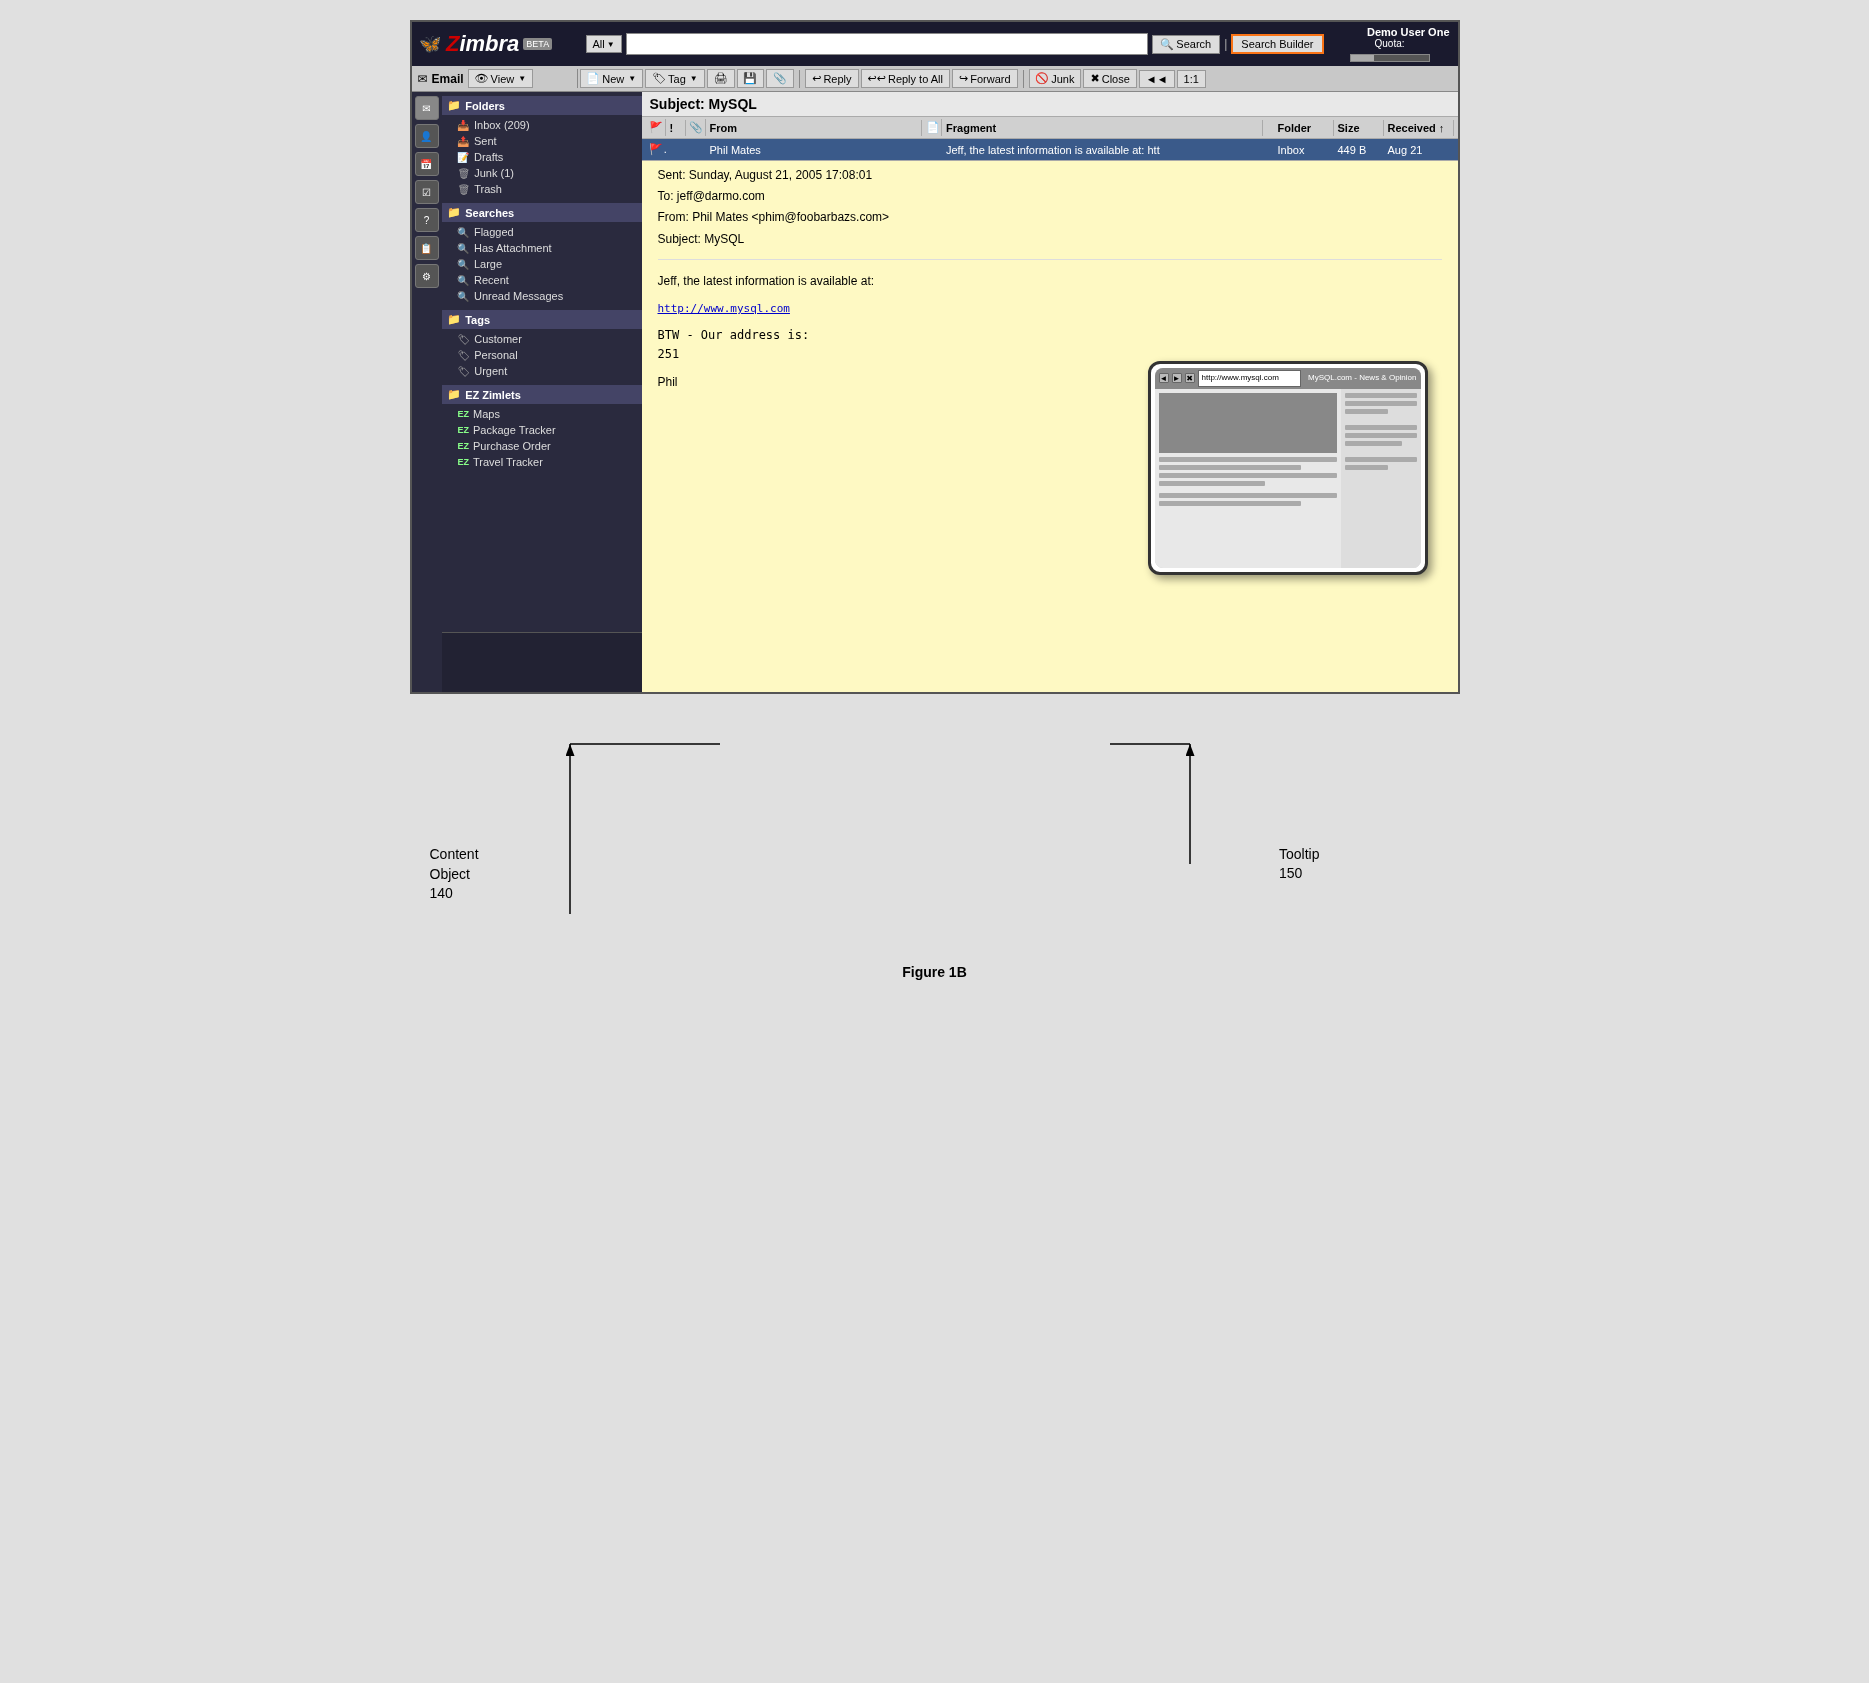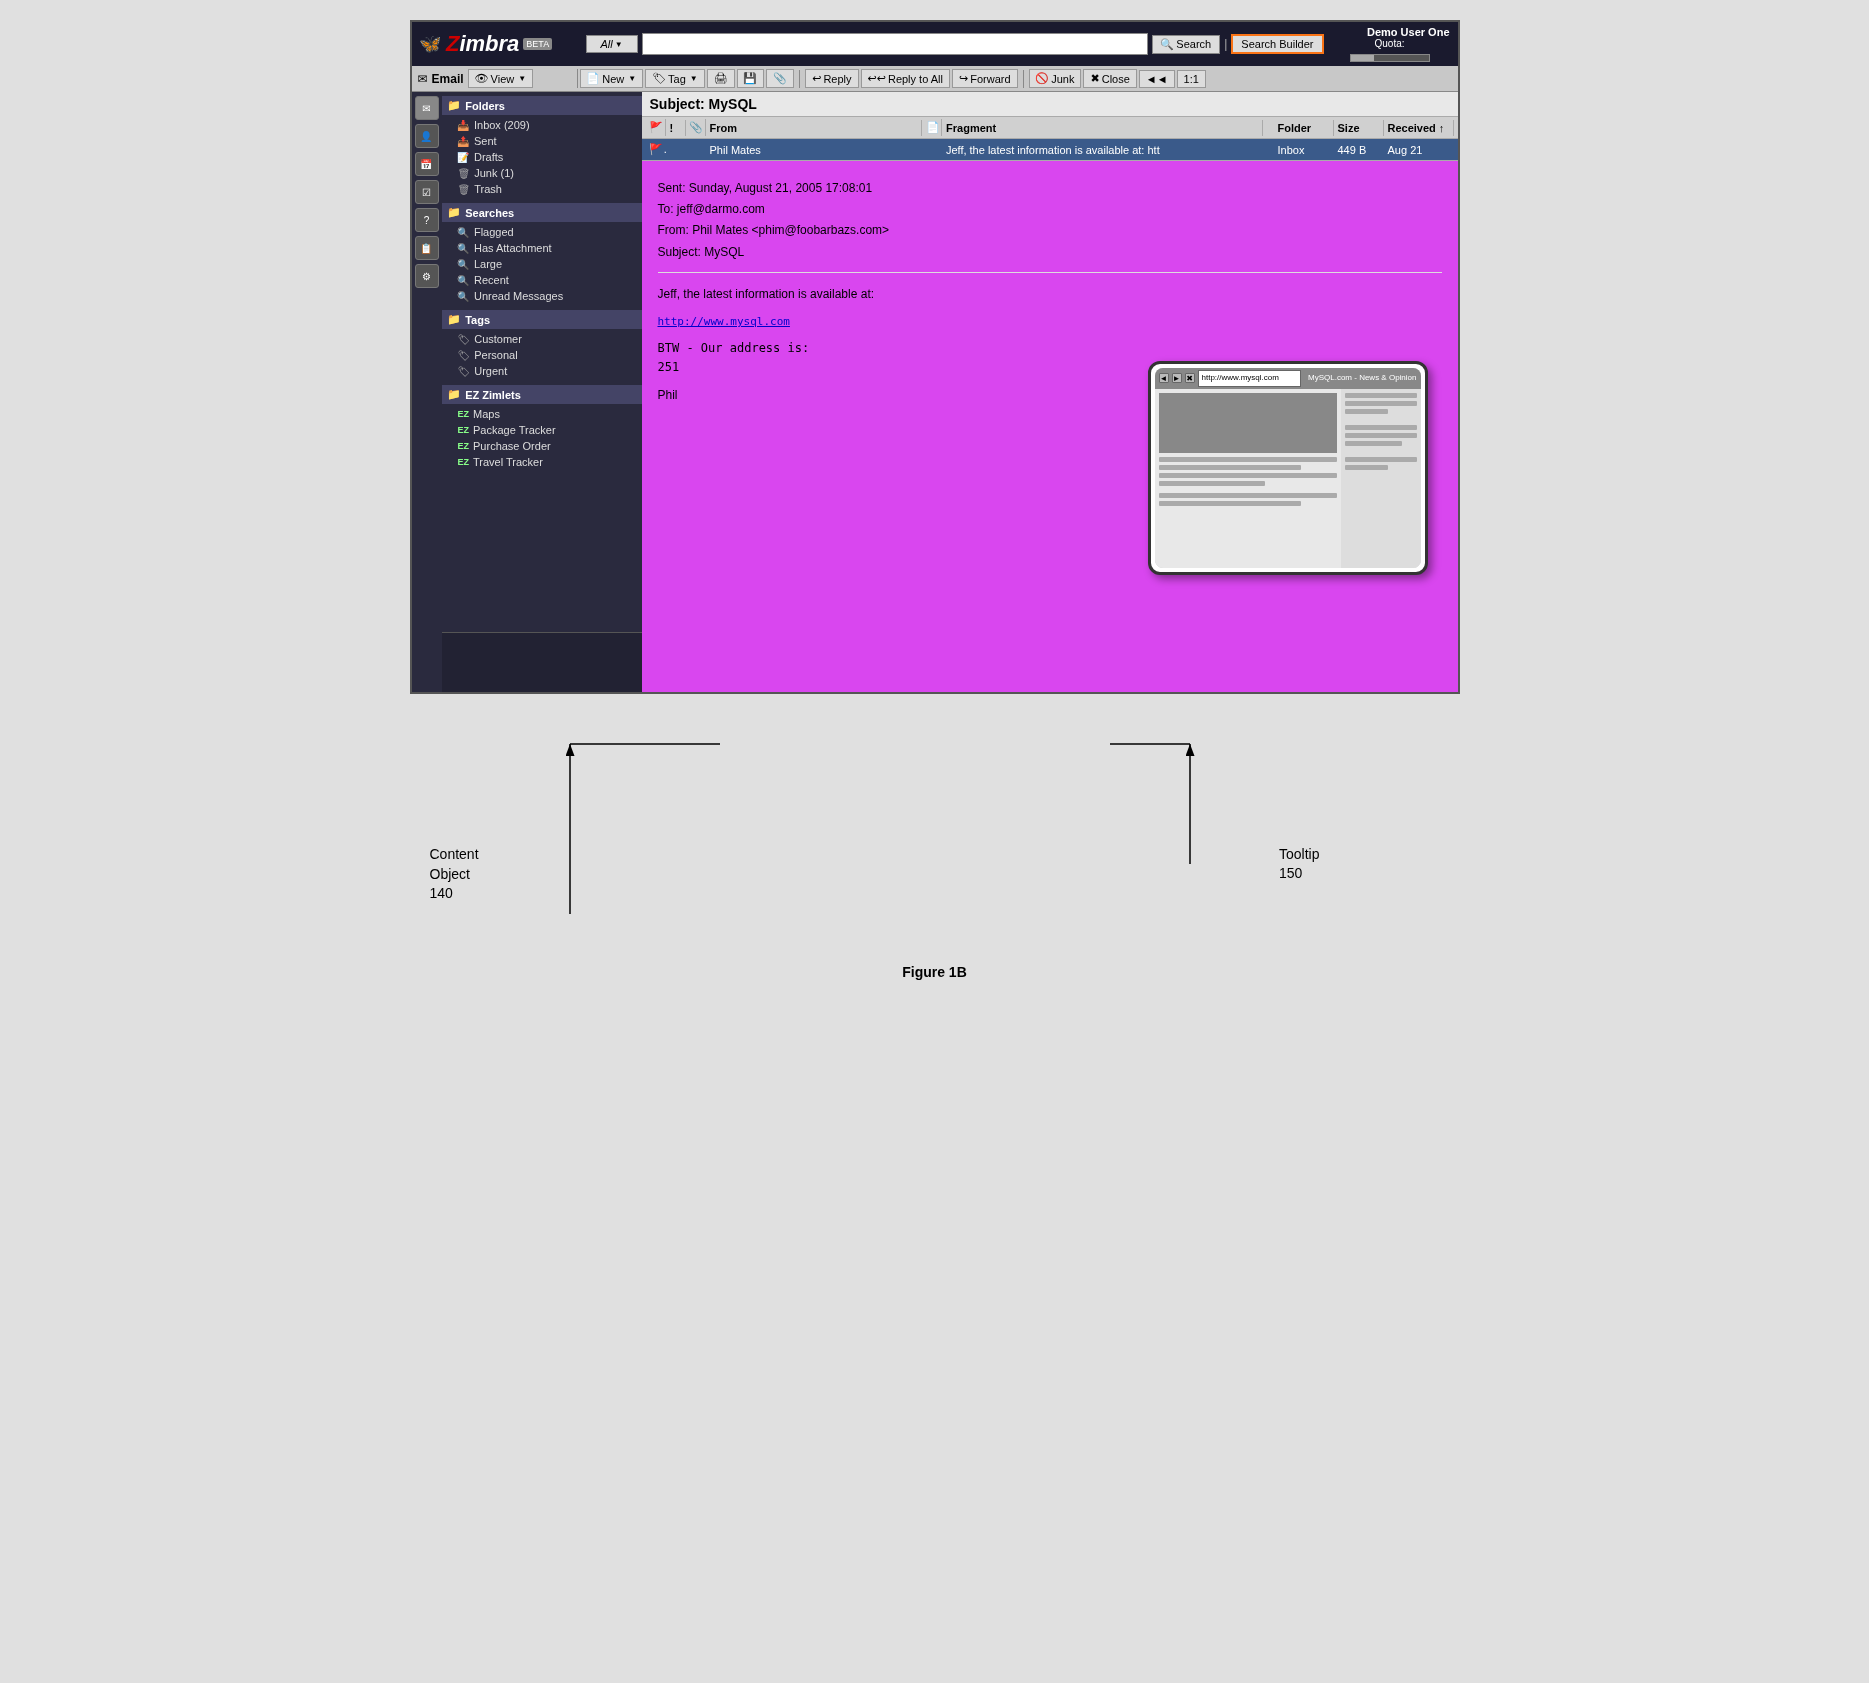--- a/index.html
+++ b/index.html
@@ -60,26 +60,25 @@
     .search-area {
       display: flex;
       align-items: center;
       gap: 4px;
       flex: 1;
     }
 
     .search-dropdown {
       background: #ddd;
       border: 1px solid #888;
-      padding: 2px 14px;
+      padding: 2px 6px;
       font-size: 11px;
       display: flex;
       align-items: center;
       gap: 2px;
-      font-style: italic;
     }
 
     .search-input {
       flex: 1;
       height: 22px;
       border: 1px solid #888;
       padding: 2px 4px;
       font-size: 11px;
       background: #fff;
     }
@@ -318,24 +317,24 @@
       font-size: 11px;
       padding: 2px 4px;
       overflow: hidden;
       text-overflow: ellipsis;
       white-space: nowrap;
     }
 
     
     .email-body {
       flex: 1;
-      padding: 16px 16px;
+      padding: 3px 16px;
       font-size: 12px;
       line-height: 1.6;
-      background: #d946ef;
+      background: #fef9c3;
       position: relative;
     }
 
     .email-meta {
       margin-bottom: 12px;
       border-bottom: 1px solid #ddd;
       padding-bottom: 8px;
     }
 
     .email-meta p {

